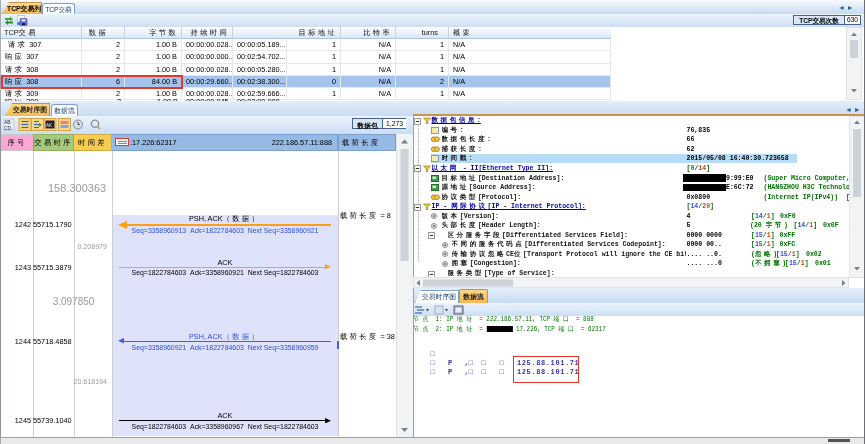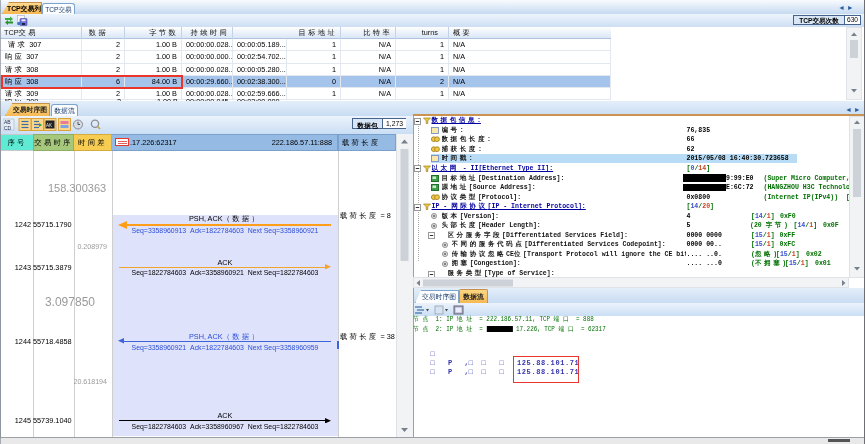--- a/index.html
+++ b/index.html
@@ -132,21 +132,21 @@
 <circle cx="75" cy="6.5" r="4.5" fill="#d8dde2" stroke="#888899" stroke-width="1"></circle>
     <line x1="75" y1="6.5" x2="75" y2="3.8" stroke="#445566" stroke-width="1"></line>
     <line x1="75" y1="6.5" x2="77" y2="6.5" stroke="#445566" stroke-width="1"></line>
 <circle cx="92" cy="5.8" r="3.6" fill="none" stroke="#8a8f96" stroke-width="1.3"></circle>
     <line x1="94.5" y1="8.5" x2="97" y2="11" stroke="#caa23c" stroke-width="1.6"></line>
 </svg>
 <div class="abs" style="left:352px;top:118px;width:54px;height:11px;border:1px solid #46638c;background:#d8e6f6;font-size:6.8px;font-weight:bold">
     <span style="position:absolute;left:0;top:1.5px;width:29px;text-align:center">数据包</span>
     <span style="position:absolute;left:29px;top:0;width:24px;height:9px;background:#fff;border-left:1px solid #46638c;text-align:center;line-height:9px;font-weight:normal">1,273</span>
   </div>
-<div class="abs" style="left:0px;top:134px;width:33px;height:17px;background:#5eead4;border:1px solid #c9c9c9;border-right:none;font-size:7.3px;line-height:16px;text-align:center"><span class="ks">序号</span></div>
+<div class="abs" style="left:0px;top:134px;width:33px;height:17px;background:#f9a8d4;border:1px solid #c9c9c9;border-right:none;font-size:7.3px;line-height:16px;text-align:center"><span class="ks">序号</span></div>
 <div class="abs" style="left:33px;top:134px;width:41px;height:17px;background:#a6c87c;border:1px solid #8fb063;font-size:7.3px;line-height:16px;text-align:center"><span class="ks">交易时序图</span></div>
 <div class="abs" style="left:74px;top:134px;width:38px;height:17px;background:#f6cc52;border:1px solid #d4ab3e;border-left:none;font-size:7.3px;line-height:16px;text-align:center"><span class="ks">时间差</span></div>
 <div class="abs" style="left:112px;top:134px;width:226px;height:17px;background:#95bae4;border:1px solid #7aa0cc;border-left:none"></div>
 <div class="abs" style="left:338px;top:134px;width:58px;height:17px;background:#95bae4;border:1px solid #7aa0cc;font-size:7.3px;line-height:16px;padding-left:3px"><span class="ks">载荷长度</span></div>
 <div class="abs" style="left:115px;top:138px;width:14px;height:8px;background:#fff;border:1.2px solid #e8362b"></div>
 <div class="abs" style="left:117.5px;top:140.5px;width:9px;height:1.2px;background:#e06060"></div>
 <div class="abs" style="left:117.5px;top:143px;width:9px;height:1.2px;background:#e06060"></div>
 <div class="abs" style="left:130px;top:134px;width:100px;height:17px;font-size:7.3px;line-height:17px">.17.226:62317</div>
 <div class="abs" style="left:230px;top:134px;width:102px;height:17px;font-size:7.3px;line-height:17px;text-align:right">222.186.57.11:888</div>
 <div class="abs" style="left:0px;top:151px;width:396px;height:286px;background:#fff"></div>
@@ -183,21 +183,21 @@
 <div class="abs" style="left:0px;top:416px;width:31px;height:9px;font-size:7.3px;line-height:9px;text-align:right">1245</div>
 <div class="abs" style="left:33px;top:416px;width:37px;height:9px;font-size:7.3px;line-height:9px;text-align:right">55739.1040</div>
 <div class="abs" style="left:119px;top:412px;width:212px;height:7px;font-size:7.3px;line-height:7px;text-align:center;color:#000">ACK</div>
 <div class="abs" style="left:119px;top:422.5px;width:212px;height:7px;font-size:6.9px;line-height:7px;text-align:center;color:#000;white-space:nowrap">Seq=1822784603&nbsp;&nbsp;Ack=3358960967&nbsp;&nbsp;Next Seq=1822784603</div>
 <div class="abs" style="left:119px;top:420px;width:206px;height:1.1px;background:#000"></div>
 <svg class="abs" style="left:325px;top:417.8px" width="6" height="5.5">
     <path d="M0 0 L6 2.75 L0 5.5 Z" fill="#000"></path>
   </svg>
 <div class="abs" style="left:48px;top:183.5px;width:67px;height:8px;font-size:11px;line-height:8px;text-align:left;color:#9a9a9a">158.300363</div>
 <div class="abs" style="left:40px;top:243px;width:67px;height:8px;font-size:7.1px;line-height:8px;text-align:right;color:#9a9a9a">0.208979</div>
-<div class="abs" style="left:28px;top:298px;width:67px;height:8px;font-size:12px;line-height:8px;text-align:right;color:#9a9a9a">3.097850</div>
+<div class="abs" style="left:40px;top:298px;width:67px;height:8px;font-size:10px;line-height:8px;text-align:center;color:#9a9a9a">3.097850</div>
 <div class="abs" style="left:40px;top:377.5px;width:67px;height:8px;font-size:7.1px;line-height:8px;text-align:right;color:#9a9a9a">20.618194</div>
 <div class="abs" style="left:340px;top:212px;width:56px;height:8px;font-size:7.3px;line-height:8px"><span class="ks">载荷长度</span> = 8</div>
 <div class="abs" style="left:340px;top:332.5px;width:56px;height:8px;font-size:7.3px;line-height:8px"><span class="ks">载荷长度</span> = 38</div>
 <div class="abs" style="left:336.5px;top:341px;width:2.5px;height:8px;background:#3f64d8"></div>
 <div class="abs" style="left:396px;top:134px;width:17px;height:303px;background:#f2f3f5;border-left:1px solid #dfe3e8"></div>
 <svg class="abs" style="left:400px;top:138px" width="9" height="296">
     <path d="M1 5.5 L4.5 1.5 L8 5.5 Z" fill="#77818e"></path>
     <path d="M1 290 L8 290 L4.5 294 Z" fill="#77818e"></path>
     <rect x="0.5" y="11" width="8" height="112" fill="#cdd2d9"></rect>
   </svg>

